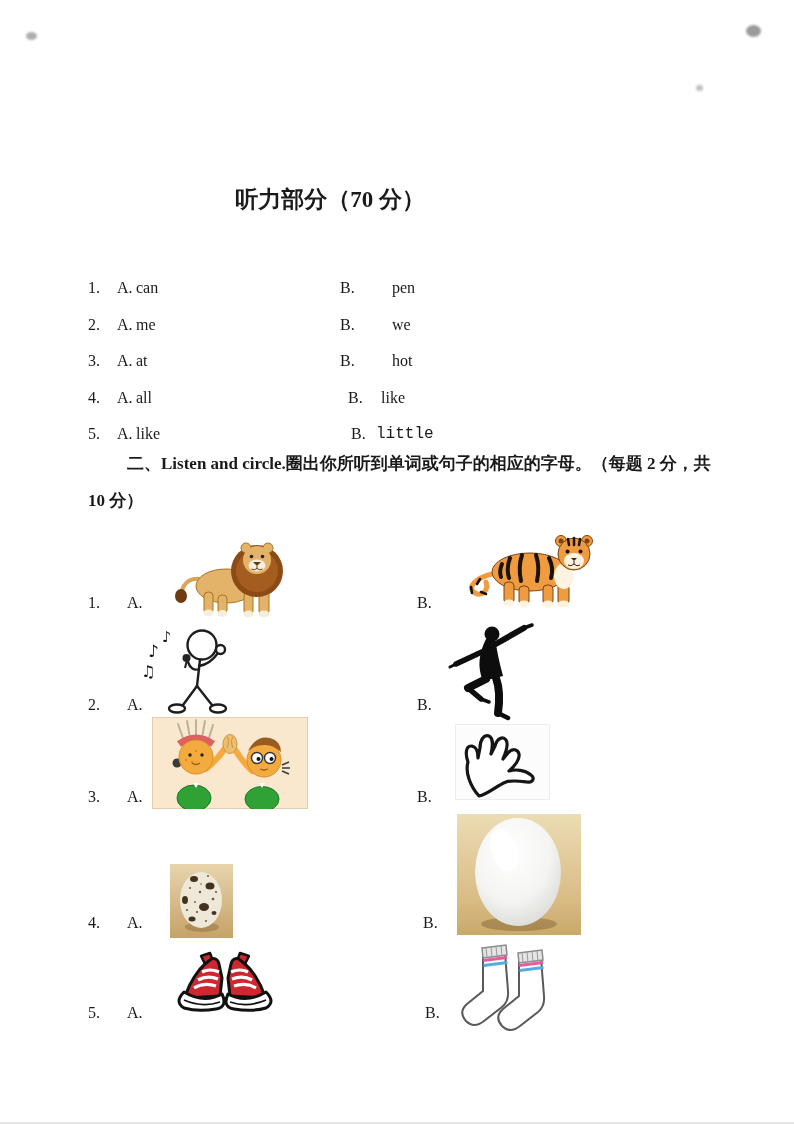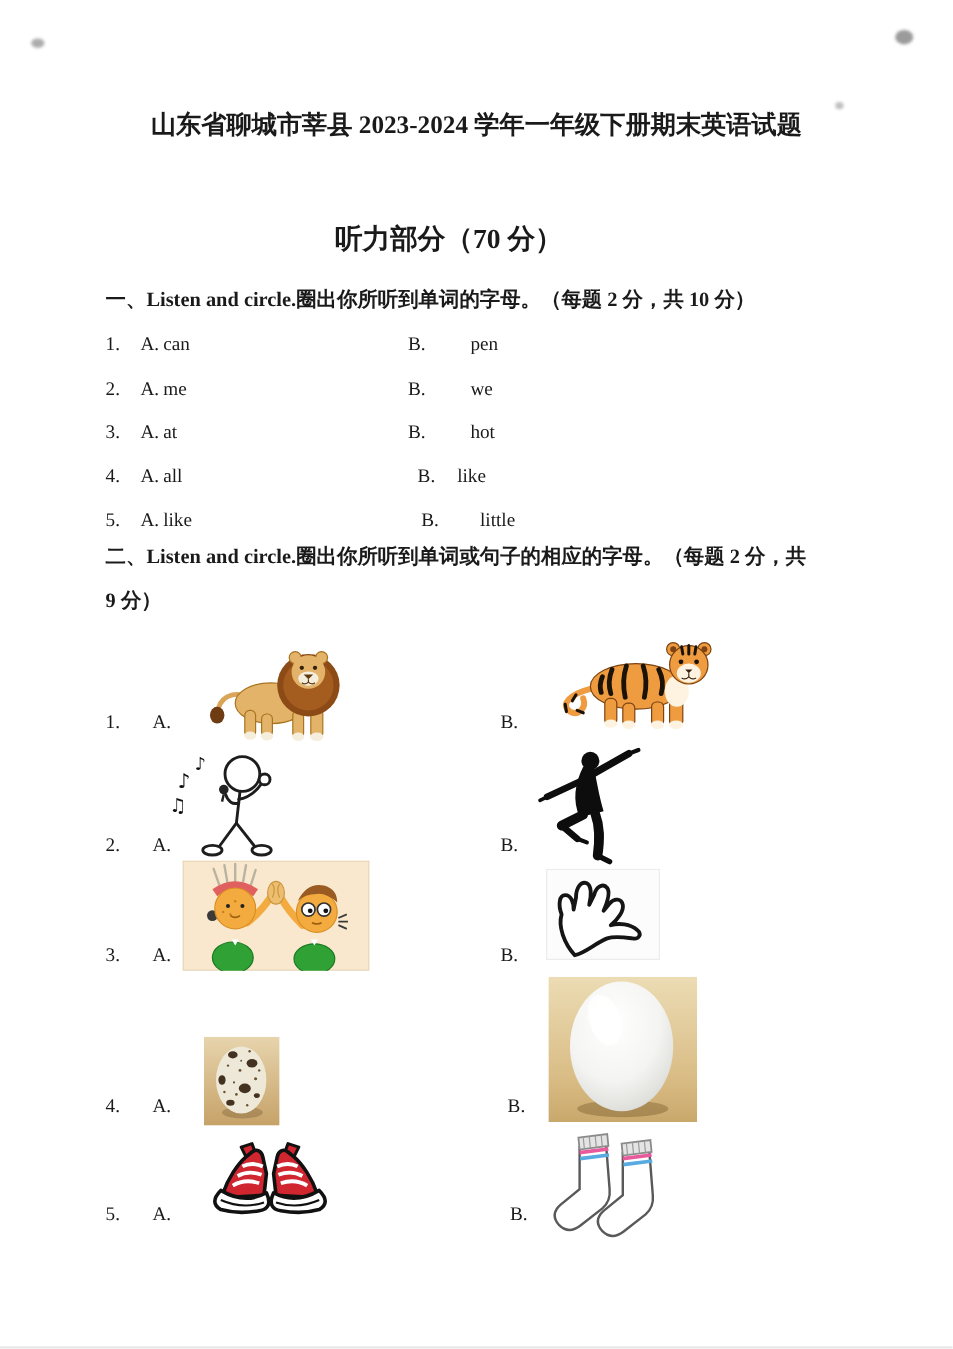--- a/index.html
+++ b/index.html
@@ -1,55 +1,53 @@
 <!DOCTYPE html>
 <html><head>
 <meta charset="utf-8">
 <style>
   html,body{margin:0;padding:0;background:#fff;}
   .page{position:relative;width:794px;height:1124px;background:#ffffff;overflow:hidden;
         font-family:"Liberation Serif","DejaVu Serif",serif;color:#1a1a1a;}
   .abs{position:absolute;}
   .title{top:90px;left:0;width:794px;text-align:center;font-size:21px;font-weight:bold;}
-  .listen-head{top:184px;left:0;width:660px;text-align:center;font-size:23px;font-weight:bold;padding-left:44px;}
+  .listen-head{top:184px;left:0;width:660px;text-align:center;font-size:23px;font-weight:bold;}
   .sec-head{left:88px;font-size:17px;font-weight:bold;}
   .p1h{top:238px;width:660px;}
-  .p2h1{top:452px;width:650px;}
+  .p2h1{top:452px;width:650px;margin-left:39px;}
   .p2h2{top:489px;width:200px;}
   .p1row{position:absolute;left:0;width:794px;height:22px;font-size:16px;}
   .p1row span{position:absolute;top:0;}
   .p1row .n{left:88px;}
   .p1row .a{left:117px;}
   .p1row .aw{left:136px;}
   .p1row .b{left:340px;}
   .p1row .bw{left:392px;}
   .p1row.alt4 .b{left:348px;}
   .p1row.alt4 .bw{left:381px;}
   .p1row.alt5 .b{left:351px;}
-  .p1row.alt5 .bw{left:400px;}
+  .p1row.alt5 .bw{left:376px;font-family:Liberation Mono, monospace;}
   .lbl{position:absolute;font-size:16px;}
   .artifact{position:absolute;background:#4a4a4a;border-radius:50%;filter:blur(1.2px);}
   .bottom-edge{position:absolute;left:0;bottom:0;width:794px;height:2px;background:#e6e6e6;}
   svg{display:block;}
 </style>
 </head>
 <body>
 
 <div class="page">
 
   <div class="artifact" style="left:26px;top:32px;width:11px;height:8px;opacity:.45;"></div>
   <div class="artifact" style="left:746px;top:25px;width:15px;height:12px;opacity:.55;"></div>
   <div class="artifact" style="left:696px;top:85px;width:7px;height:6px;opacity:.35;"></div>
   <div class="bottom-edge"></div>
 
-  <div class="abs title">山东省聊城市莘县 2023-2024 学年一年级下册期末英语试题</div>
 
   <div class="abs listen-head">听力部分（70 分）</div>
 
-  <div class="abs sec-head p1h">一、Listen and circle.圈出你所听到单词的字母。（每题 2 分，共 10 分）</div>
 
   <div class="p1row" style="top:279px;">
     <span class="n">1.</span>
     <span class="a">A.</span>
     <span class="aw">can</span>
     <span class="b">B.</span>
     <span class="bw">pen</span>
   </div>
   <div class="p1row" style="top:316px;">
     <span class="n">2.</span>
@@ -74,21 +72,21 @@
   </div>
   <div class="p1row alt5" style="top:425px;">
     <span class="n">5.</span>
     <span class="a">A.</span>
     <span class="aw">like</span>
     <span class="b">B.</span>
     <span class="bw">little</span>
   </div>
 
   <div class="abs sec-head p2h1">二、Listen and circle.圈出你所听到单词或句子的相应的字母。（每题 2 分，共</div>
-  <div class="abs sec-head p2h2">9 分）</div>
+  <div class="abs sec-head p2h2">10 分）</div>
 
   <span class="lbl" style="left:88px;top:594px;">1.</span>
   <span class="lbl" style="left:127px;top:594px;">A.</span>
   <span class="lbl" style="left:417px;top:594px;">B.</span>
 
   <svg class="abs" style="left:170px;top:534px;" width="122" height="84" viewBox="0 0 122 84">
     <path d="M40,48 C28,42 16,44 12,56" stroke="#d9a558" stroke-width="4" fill="none" stroke-linecap="round"></path>
     <ellipse cx="11" cy="62" rx="6" ry="7" fill="#6e3b12"></ellipse>
     <ellipse cx="56" cy="52" rx="30" ry="17" fill="#e3b369" stroke="#a9741f" stroke-width="1"></ellipse>
     <g fill="#e3b369" stroke="#a9741f" stroke-width="1">

